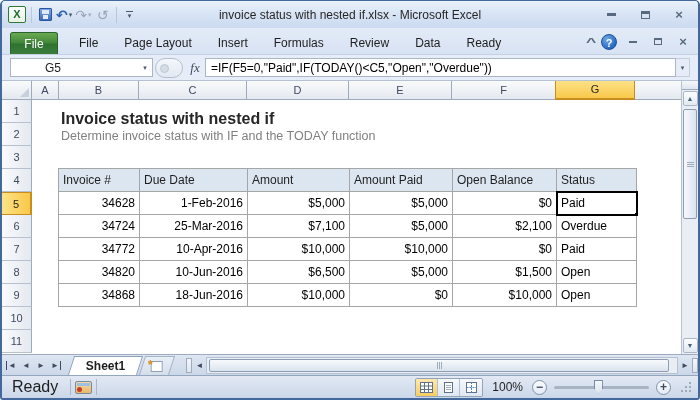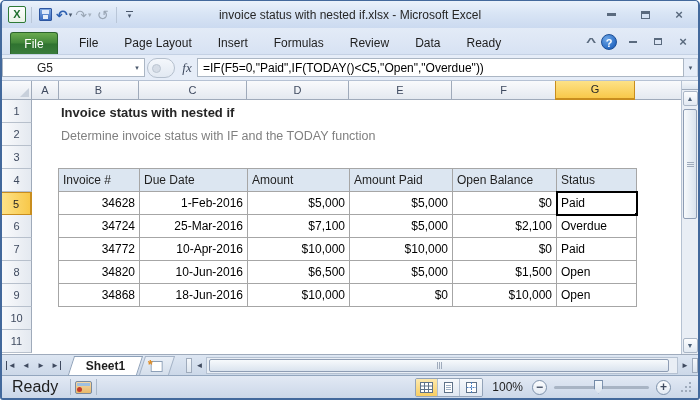--- a/index.html
+++ b/index.html
@@ -48,21 +48,21 @@
   .ribbon-right { position:absolute; right:6px; top:0; height:27px; display:flex; align-items:center; gap:7px; }
   .min-ribbon { color:#5a6a7e; font-size:11px; font-weight:bold; transform:scaleX(1.6); }
   .help-btn { width:16px; height:16px; border-radius:50%; background:radial-gradient(circle at 35% 30%, #6fa8e8, #2a6cc4 70%, #1d55a3);
               color:#fff; font-size:11px; font-weight:bold; text-align:center; line-height:16px; border:1px solid #1d4f96; }
   .wc.small { width:18px; height:13px; }
   .wc.small .min-shape { width:8px; height:2px; }
   .wc.small .restore-shape { width:8px; height:7px; border-top-width:2px; }
 
   
   .formula-row { height:14px; flex:0 0 26px; background:#e6edf8; display:flex; align-items:flex-start;
-                 padding:3px 0; gap:0; border-bottom:1px solid #b6c2d4; }
+                 padding:3px 8px; gap:0; border-bottom:1px solid #b6c2d4; }
   .name-box { width:128px; height:19px; background:#fff; border:1px solid #abb6c4; border-right:none;
               display:flex; align-items:center; padding-left:34px; font-size:12px; }
   .name-dd { width:15px; height:19px; background:#fff; border:1px solid #abb6c4; border-left:none;
              display:flex; align-items:center; justify-content:center; font-size:7px; color:#4a586c; }
   .fb-capsule { width:28px; height:20px; margin:0 2px; border-radius:10px; background:linear-gradient(#f4f7fb,#e2e9f2);
                 border:1px solid #b4bfcd; display:flex; align-items:center; padding-left:4px; }
   .fb-capsule .dot { width:9px; height:9px; border-radius:50%; background:#d5dce6; border:1px solid #bcc6d2; }
   .fx-btn { width:20px; height:20px; display:flex; align-items:center; justify-content:center;
             font-family:"Liberation Serif","DejaVu Serif",serif; font-style:italic; font-weight:normal;
             font-size:13px; color:#3f4a5f; }
@@ -90,21 +90,21 @@
   .w-g{width:80px;flex:0 0 80px;}
 
   .sheet-area { flex:1; display:flex; overflow:hidden; }
   .row-headers { width:30px; flex:0 0 30px; display:flex; flex-direction:column; }
   .row-h { height:23px; flex:0 0 23px; background:linear-gradient(90deg,#f9fafc,#e4e9f0); border-right:1px solid #9faaba;
            border-bottom:1px solid #b7c0cc; text-align:center; line-height:22px; font-size:11px; color:#3f4a5f; }
   .row-h.selected { background:linear-gradient(90deg,#fde287,#f8c84a); border-bottom:1px solid #c88d1e;
                     border-top:1px solid #c88d1e; border-right:2px solid #c88d1e; color:#262626; height:23px; }
 
   .canvas { flex:1; position:relative; background:#fff; overflow:hidden; }
-  .doc-title { position:absolute; left:29px; top:3px; height:23px; line-height:20px; font-size:13px;
+  .doc-title { position:absolute; left:29px; top:9px; height:23px; line-height:20px; font-size:16px;
                font-weight:bold; color:#262626; white-space:nowrap; }
   .doc-subtitle { position:absolute; left:29px; top:26px; height:23px; line-height:20px; font-size:12.5px;
                   color:#808080; white-space:nowrap; }
 
   .data-table { position:absolute; left:26px; top:68px; border-collapse:collapse; table-layout:fixed; }
   .data-table col.c1{width:81px;} .data-table col.c2{width:108px;} .data-table col.c3{width:102px;}
   .data-table col.c4{width:103px;} .data-table col.c5{width:104px;} .data-table col.c6{width:80px;}
   .data-table th, .data-table td { border:1px solid #a6a6a6; height:23px; font-size:12px; font-weight:normal;
                                    padding:0 4px; overflow:hidden; white-space:nowrap; }
   .data-table th { background:#dce6f1; text-align:left; color:#1f1f1f; }

